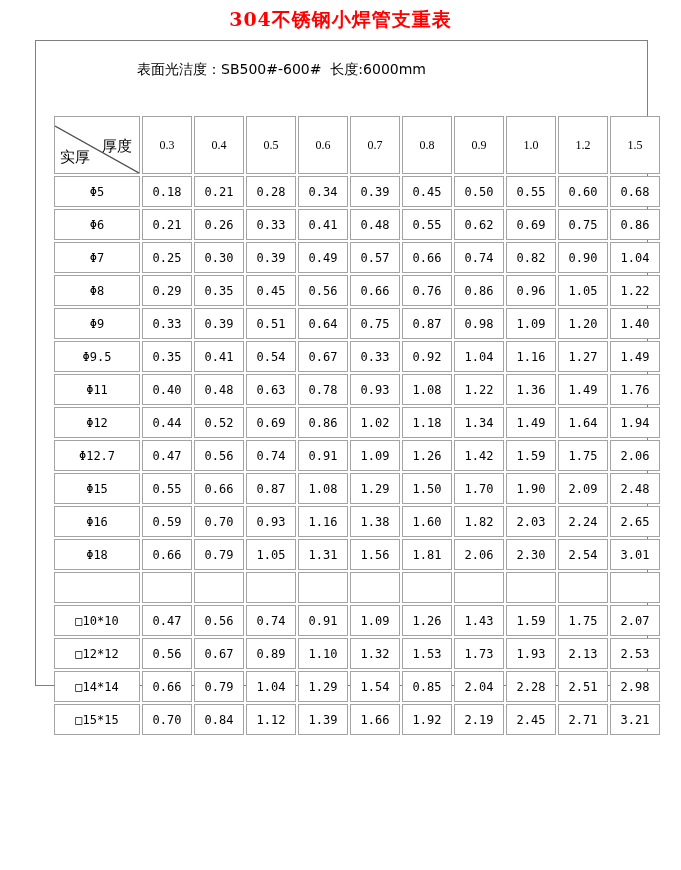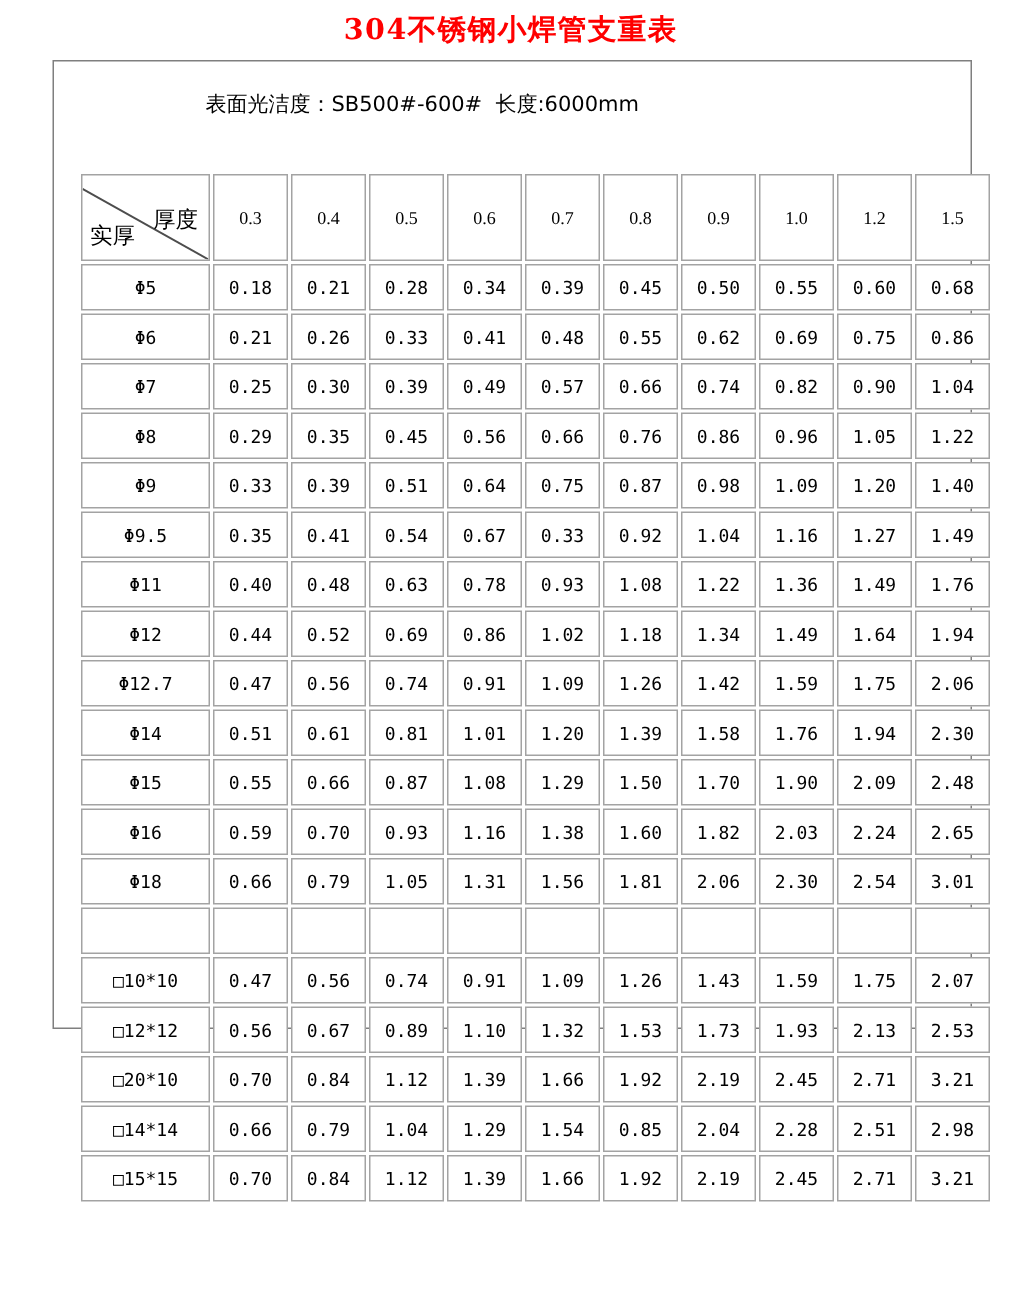--- a/index.html
+++ b/index.html
@@ -261,33 +261,20 @@
             <td class="cell">0.74</td>
             <td class="cell">0.91</td>
             <td class="cell">1.09</td>
             <td class="cell">1.26</td>
             <td class="cell">1.42</td>
             <td class="cell">1.59</td>
             <td class="cell">1.75</td>
             <td class="cell">2.06</td>
           </tr>
           <tr>
-            <td class="row-head">Φ14</td>
-            <td class="cell">0.51</td>
-            <td class="cell">0.61</td>
-            <td class="cell">0.81</td>
-            <td class="cell">1.01</td>
-            <td class="cell">1.20</td>
-            <td class="cell">1.39</td>
-            <td class="cell">1.58</td>
-            <td class="cell">1.76</td>
-            <td class="cell">1.94</td>
-            <td class="cell">2.30</td>
-          </tr>
-          <tr>
             <td class="row-head">Φ15</td>
             <td class="cell">0.55</td>
             <td class="cell">0.66</td>
             <td class="cell">0.87</td>
             <td class="cell">1.08</td>
             <td class="cell">1.29</td>
             <td class="cell">1.50</td>
             <td class="cell">1.70</td>
             <td class="cell">1.90</td>
             <td class="cell">2.09</td>
@@ -352,33 +339,20 @@
             <td class="cell">0.89</td>
             <td class="cell">1.10</td>
             <td class="cell">1.32</td>
             <td class="cell">1.53</td>
             <td class="cell">1.73</td>
             <td class="cell">1.93</td>
             <td class="cell">2.13</td>
             <td class="cell">2.53</td>
           </tr>
           <tr>
-            <td class="row-head">□20*10</td>
-            <td class="cell">0.70</td>
-            <td class="cell">0.84</td>
-            <td class="cell">1.12</td>
-            <td class="cell">1.39</td>
-            <td class="cell">1.66</td>
-            <td class="cell">1.92</td>
-            <td class="cell">2.19</td>
-            <td class="cell">2.45</td>
-            <td class="cell">2.71</td>
-            <td class="cell">3.21</td>
-          </tr>
-          <tr>
             <td class="row-head">□14*14</td>
             <td class="cell">0.66</td>
             <td class="cell">0.79</td>
             <td class="cell">1.04</td>
             <td class="cell">1.29</td>
             <td class="cell">1.54</td>
             <td class="cell">0.85</td>
             <td class="cell">2.04</td>
             <td class="cell">2.28</td>
             <td class="cell">2.51</td>

